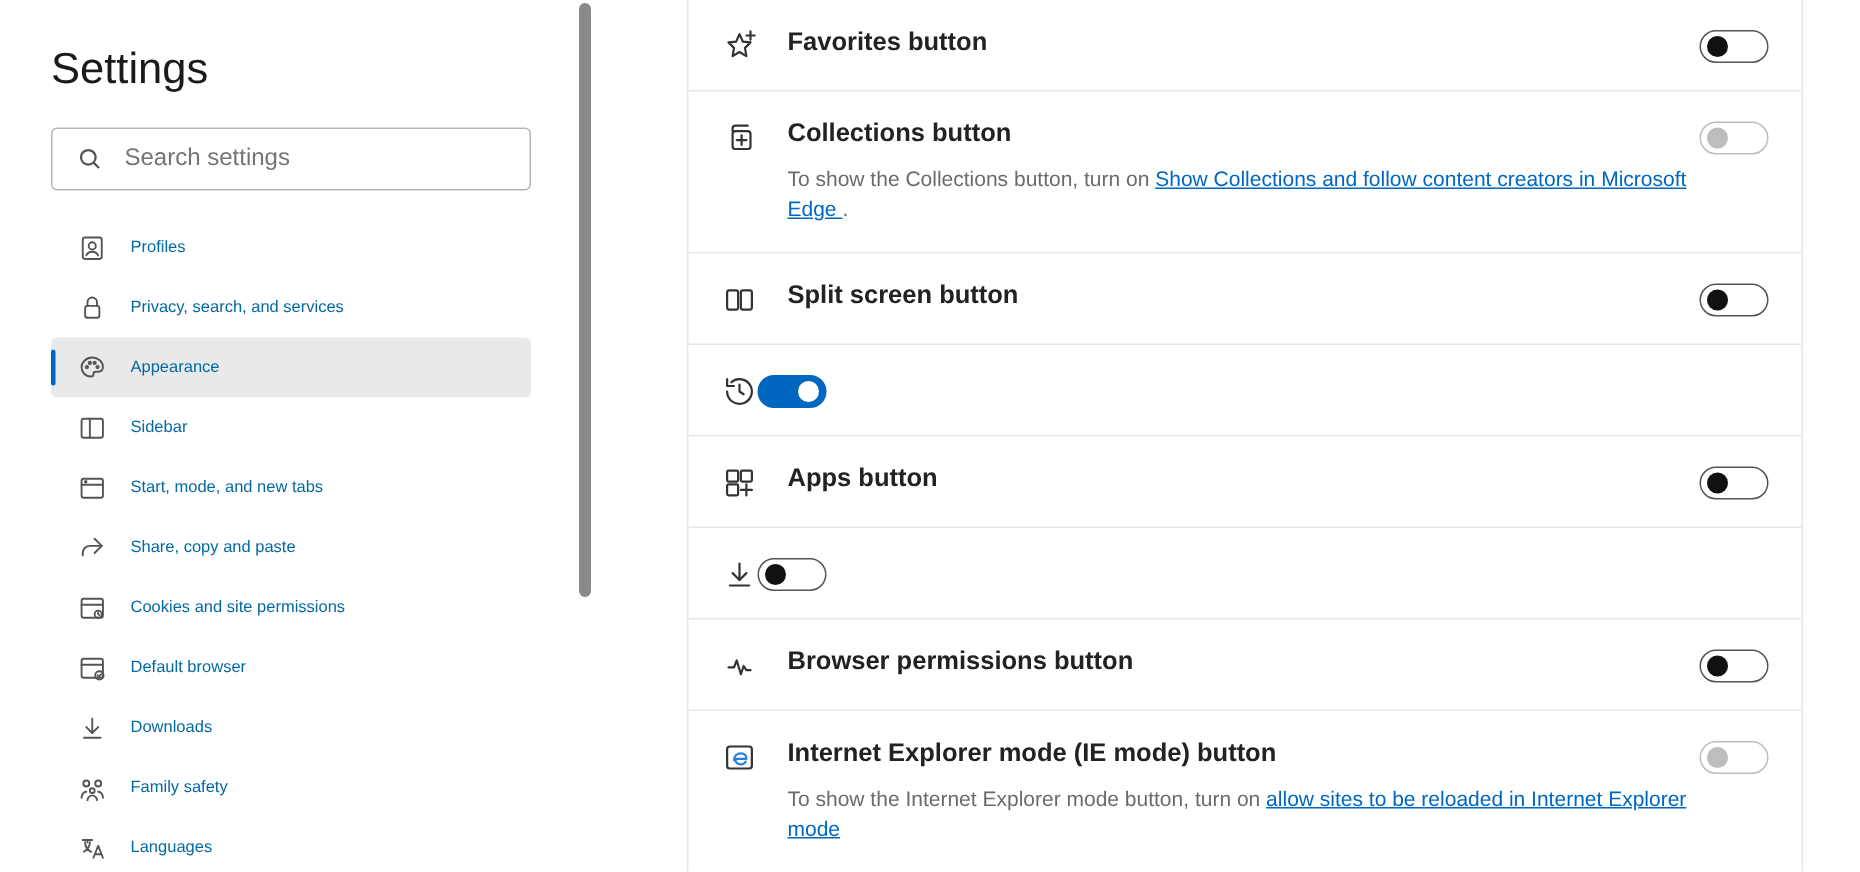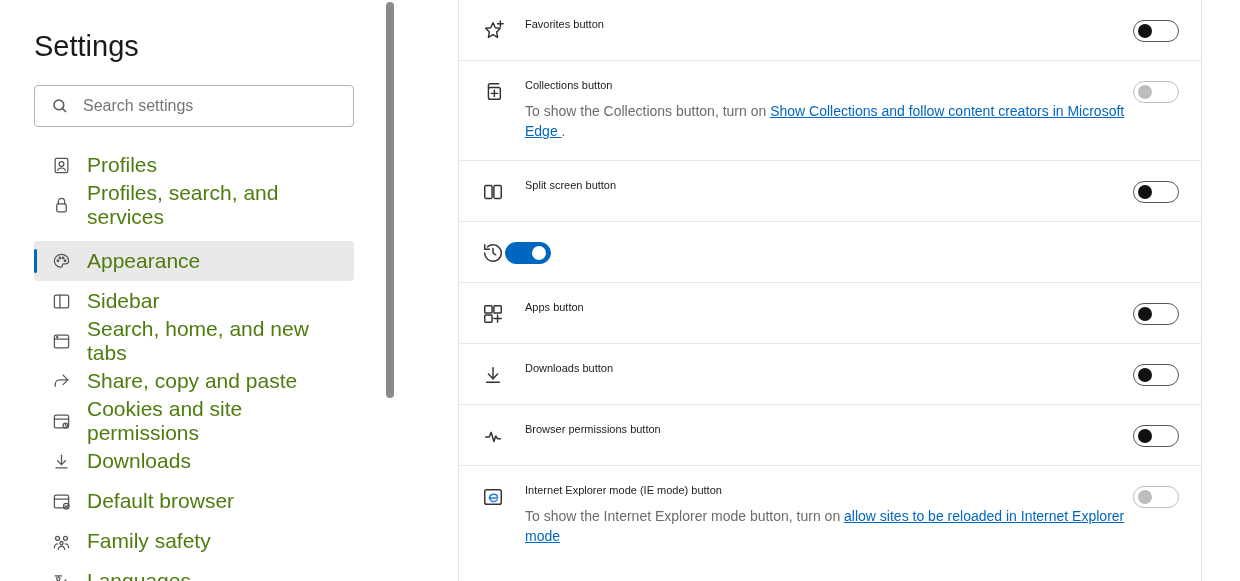--- a/index.html
+++ b/index.html
@@ -43,30 +43,29 @@
     flex: 1;
     background: transparent;
   }
   .nav { width: 320px; }
   .nav-item {
     height: 40px;
     display: flex;
     align-items: center;
     border-radius: 4px;
     padding-left: 18px;
-    font-size: 21px;
-    color: #4d7c0f;
+    font-size: 11px;
+    color: #0369a1;
     cursor: pointer;
     position: relative;
   }
   .nav-item svg { flex-shrink:0; }
   .nav-item .label { margin-left: 16px; }
   .nav-item.active {
     background: #e9e9e9;
-    margin-top: 16px;
   }
   .nav-item.active::before {
     content: "";
     position: absolute;
     left: 0;
     top: 8px;
     bottom: 8px;
     width: 3px;
     background: #0067c0;
     border-radius: 2px;
@@ -94,21 +93,21 @@
   }
   .row {
     border-bottom: 1px solid #e7e7e7;
     padding: 18px 22px 18px 22px;
     display: flex;
     align-items: flex-start;
   }
   .row:last-child { border-bottom:none; }
   .row-icon { width: 24px; display:flex; justify-content:center; margin-top:2px; flex-shrink:0;}
   .row-body { flex:1; margin-left: 20px; }
-  .row-title { font-size: 11px; font-weight:400; color:#222; }
+  .row-title { font-size: 17px; font-weight:700; color:#222; }
   .row-sub { font-size: 14px; color:#6b6b6b; margin-top:10px; line-height:1.45;}
   .row-sub a { color:#0067c0; text-decoration: underline; }
   .toggle {
     width: 46px; height: 22px;
     border: 1px solid #555;
     border-radius: 12px;
     position: relative;
     flex-shrink:0;
     margin-top:2px;
     cursor:pointer;
@@ -151,21 +150,21 @@
           <circle cx="12" cy="10" r="3"></circle>
           <path d="M7 18c1-2 3-3 5-3s4 1 5 3"></path>
         </svg>
         <span class="label">Profiles</span>
       </div>
       <div class="nav-item">
         <svg width="19" height="19" viewBox="0 0 24 24" fill="none" stroke="#555" stroke-width="1.6" stroke-linecap="round" stroke-linejoin="round">
           <rect x="6" y="10" width="12" height="10" rx="2"></rect>
           <path d="M8 10V7a4 4 0 0 1 8 0v3"></path>
         </svg>
-        <span class="label">Profiles, search, and services</span>
+        <span class="label">Privacy, search, and services</span>
       </div>
       <div class="nav-item active">
         <svg width="19" height="19" viewBox="0 0 24 24" fill="none" stroke="#555" stroke-width="1.6" stroke-linecap="round" stroke-linejoin="round">
           <path d="M12 3c5 0 9 3.5 9 8 0 3-2 4-4 4h-2a2 2 0 0 0-2 2c0 1-.5 2-2 2-5 0-8-4-8-8s4-8 9-8z"></path>
           <circle cx="7.5" cy="11" r="1"></circle>
           <circle cx="10" cy="7.5" r="1"></circle>
           <circle cx="14" cy="7.5" r="1"></circle>
           <circle cx="16.5" cy="11" r="1"></circle>
         </svg>
         <span class="label">Appearance</span>
@@ -176,54 +175,54 @@
           <line x1="10" y1="4" x2="10" y2="20"></line>
         </svg>
         <span class="label">Sidebar</span>
       </div>
       <div class="nav-item">
         <svg width="19" height="19" viewBox="0 0 24 24" fill="none" stroke="#555" stroke-width="1.6" stroke-linecap="round" stroke-linejoin="round">
           <rect x="3" y="4" width="18" height="16" rx="2"></rect>
           <line x1="3" y1="9" x2="21" y2="9"></line>
           <circle cx="6.5" cy="6.5" r="0.7" fill="#555"></circle>
         </svg>
-        <span class="label">Search, home, and new tabs</span>
+        <span class="label">Start, mode, and new tabs</span>
       </div>
       <div class="nav-item">
         <svg width="19" height="19" viewBox="0 0 24 24" fill="none" stroke="#555" stroke-width="1.6" stroke-linecap="round" stroke-linejoin="round">
           <path d="M14 4l6 6-6 6"></path>
           <path d="M20 10H10a6 6 0 0 0-6 6v2"></path>
         </svg>
         <span class="label">Share, copy and paste</span>
       </div>
       <div class="nav-item">
         <svg width="19" height="19" viewBox="0 0 24 24" fill="none" stroke="#555" stroke-width="1.6" stroke-linecap="round" stroke-linejoin="round">
           <rect x="3" y="4" width="18" height="16" rx="2"></rect>
           <line x1="3" y1="9" x2="21" y2="9"></line>
           <circle cx="17" cy="17" r="3"></circle>
           <path d="M17 15.5v1.5l1 .7"></path>
         </svg>
         <span class="label">Cookies and site permissions</span>
       </div>
       <div class="nav-item">
         <svg width="19" height="19" viewBox="0 0 24 24" fill="none" stroke="#555" stroke-width="1.6" stroke-linecap="round" stroke-linejoin="round">
-          <line x1="12" y1="4" x2="12" y2="16"></line>
-          <polyline points="7 11 12 16 17 11"></polyline>
-          <line x1="5" y1="20" x2="19" y2="20"></line>
-        </svg>
-        <span class="label">Downloads</span>
-      </div>
-      <div class="nav-item">
-        <svg width="19" height="19" viewBox="0 0 24 24" fill="none" stroke="#555" stroke-width="1.6" stroke-linecap="round" stroke-linejoin="round">
           <rect x="3" y="4" width="18" height="16" rx="2"></rect>
           <line x1="3" y1="9" x2="21" y2="9"></line>
           <circle cx="18" cy="18" r="3.5"></circle>
           <path d="M16.5 18l1 1 2-2"></path>
         </svg>
         <span class="label">Default browser</span>
+      </div>
+      <div class="nav-item">
+        <svg width="19" height="19" viewBox="0 0 24 24" fill="none" stroke="#555" stroke-width="1.6" stroke-linecap="round" stroke-linejoin="round">
+          <line x1="12" y1="4" x2="12" y2="16"></line>
+          <polyline points="7 11 12 16 17 11"></polyline>
+          <line x1="5" y1="20" x2="19" y2="20"></line>
+        </svg>
+        <span class="label">Downloads</span>
       </div>
       <div class="nav-item">
         <svg width="19" height="19" viewBox="0 0 24 24" fill="none" stroke="#555" stroke-width="1.6" stroke-linecap="round" stroke-linejoin="round">
           <circle cx="7" cy="8" r="2.5"></circle>
           <circle cx="17" cy="8" r="2.5"></circle>
           <circle cx="12" cy="14" r="2"></circle>
           <path d="M3 20c0-3 2-5 4-5M21 20c0-3-2-5-4-5M8 22c0-2 2-4 4-4s4 2 4 4"></path>
         </svg>
         <span class="label">Family safety</span>
       </div>
@@ -317,23 +316,20 @@
         </div>
       </div>
       <div class="row">
         <div class="row-icon">
           <svg width="22" height="22" viewBox="0 0 24 24" fill="none" stroke="#333" stroke-width="1.6" stroke-linecap="round" stroke-linejoin="round">
             <line x1="12" y1="4" x2="12" y2="16"></line>
             <polyline points="7 11 12 16 17 11"></polyline>
             <line x1="5" y1="20" x2="19" y2="20"></line>
           </svg>
         </div>
-        <div class="row-body">
-          <div class="row-title">Downloads button</div>
-        </div>
         <div class="toggle">
           <div class="knob"></div>
         </div>
       </div>
       <div class="row">
         <div class="row-icon">
           <svg width="22" height="22" viewBox="0 0 24 24" fill="none" stroke="#333" stroke-width="1.6" stroke-linecap="round" stroke-linejoin="round">
             <path d="M4 13h4l2-5 3 10 2-6 2 3h3"></path>
           </svg>
         </div>

